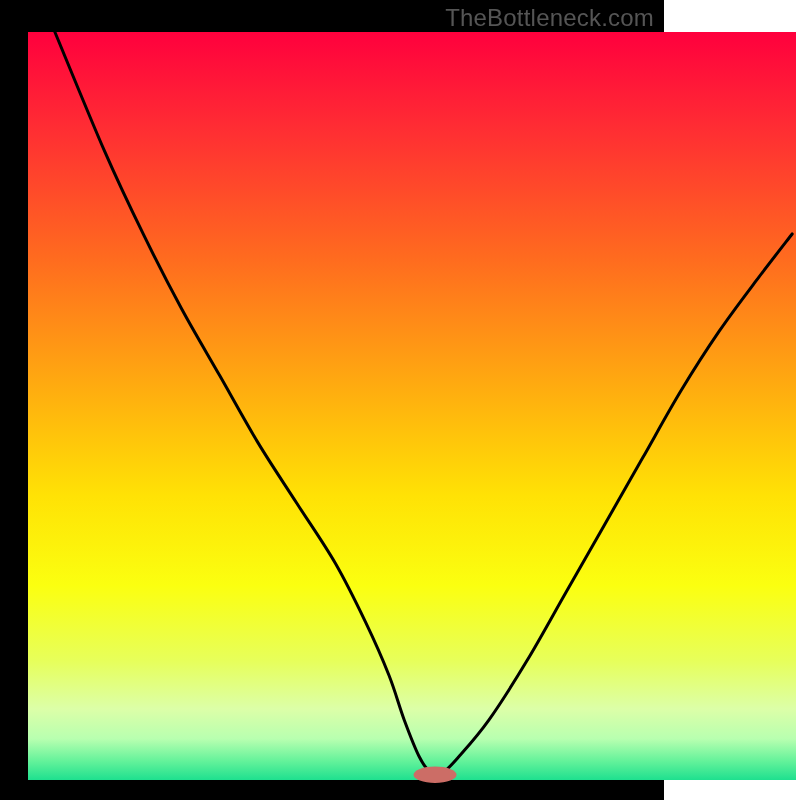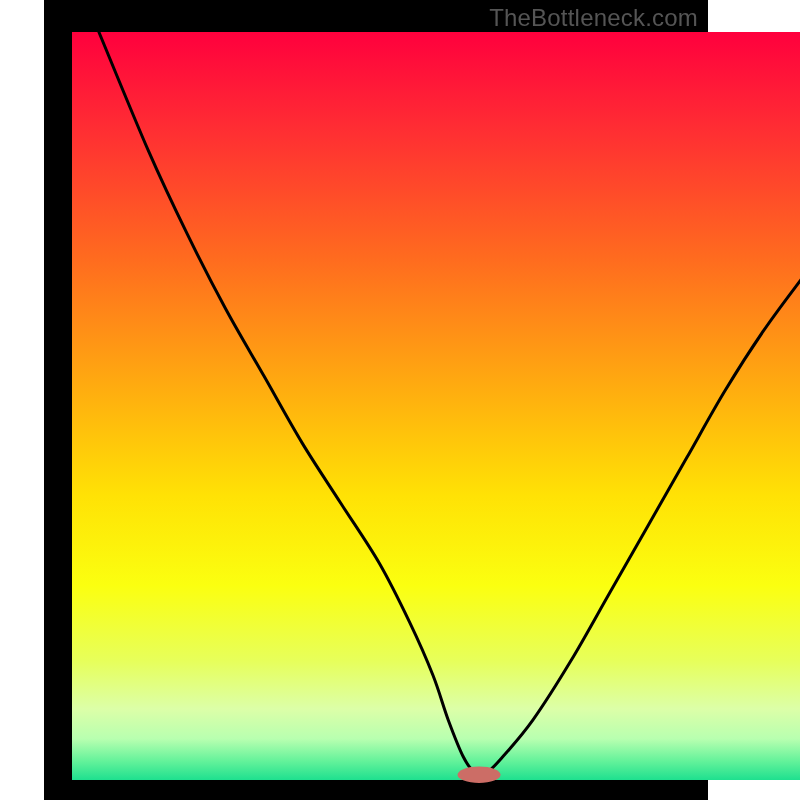--- a/index.html
+++ b/index.html
@@ -5,21 +5,20 @@
   body {
     margin: 0;
     padding: 0;
     background: #fff;
   }
   .chart-container {
     width: 664px;
     height: 800px;
     position: relative;
     background: #000;
-    margin-left: 44px;
   }
   .watermark {
     position: absolute;
     top: 4px;
     right: 10px;
     font-family: Arial, Helvetica, sans-serif;
     font-size: 24px;
     font-weight: 500;
     letter-spacing: 0.2px;
     color: #555;

